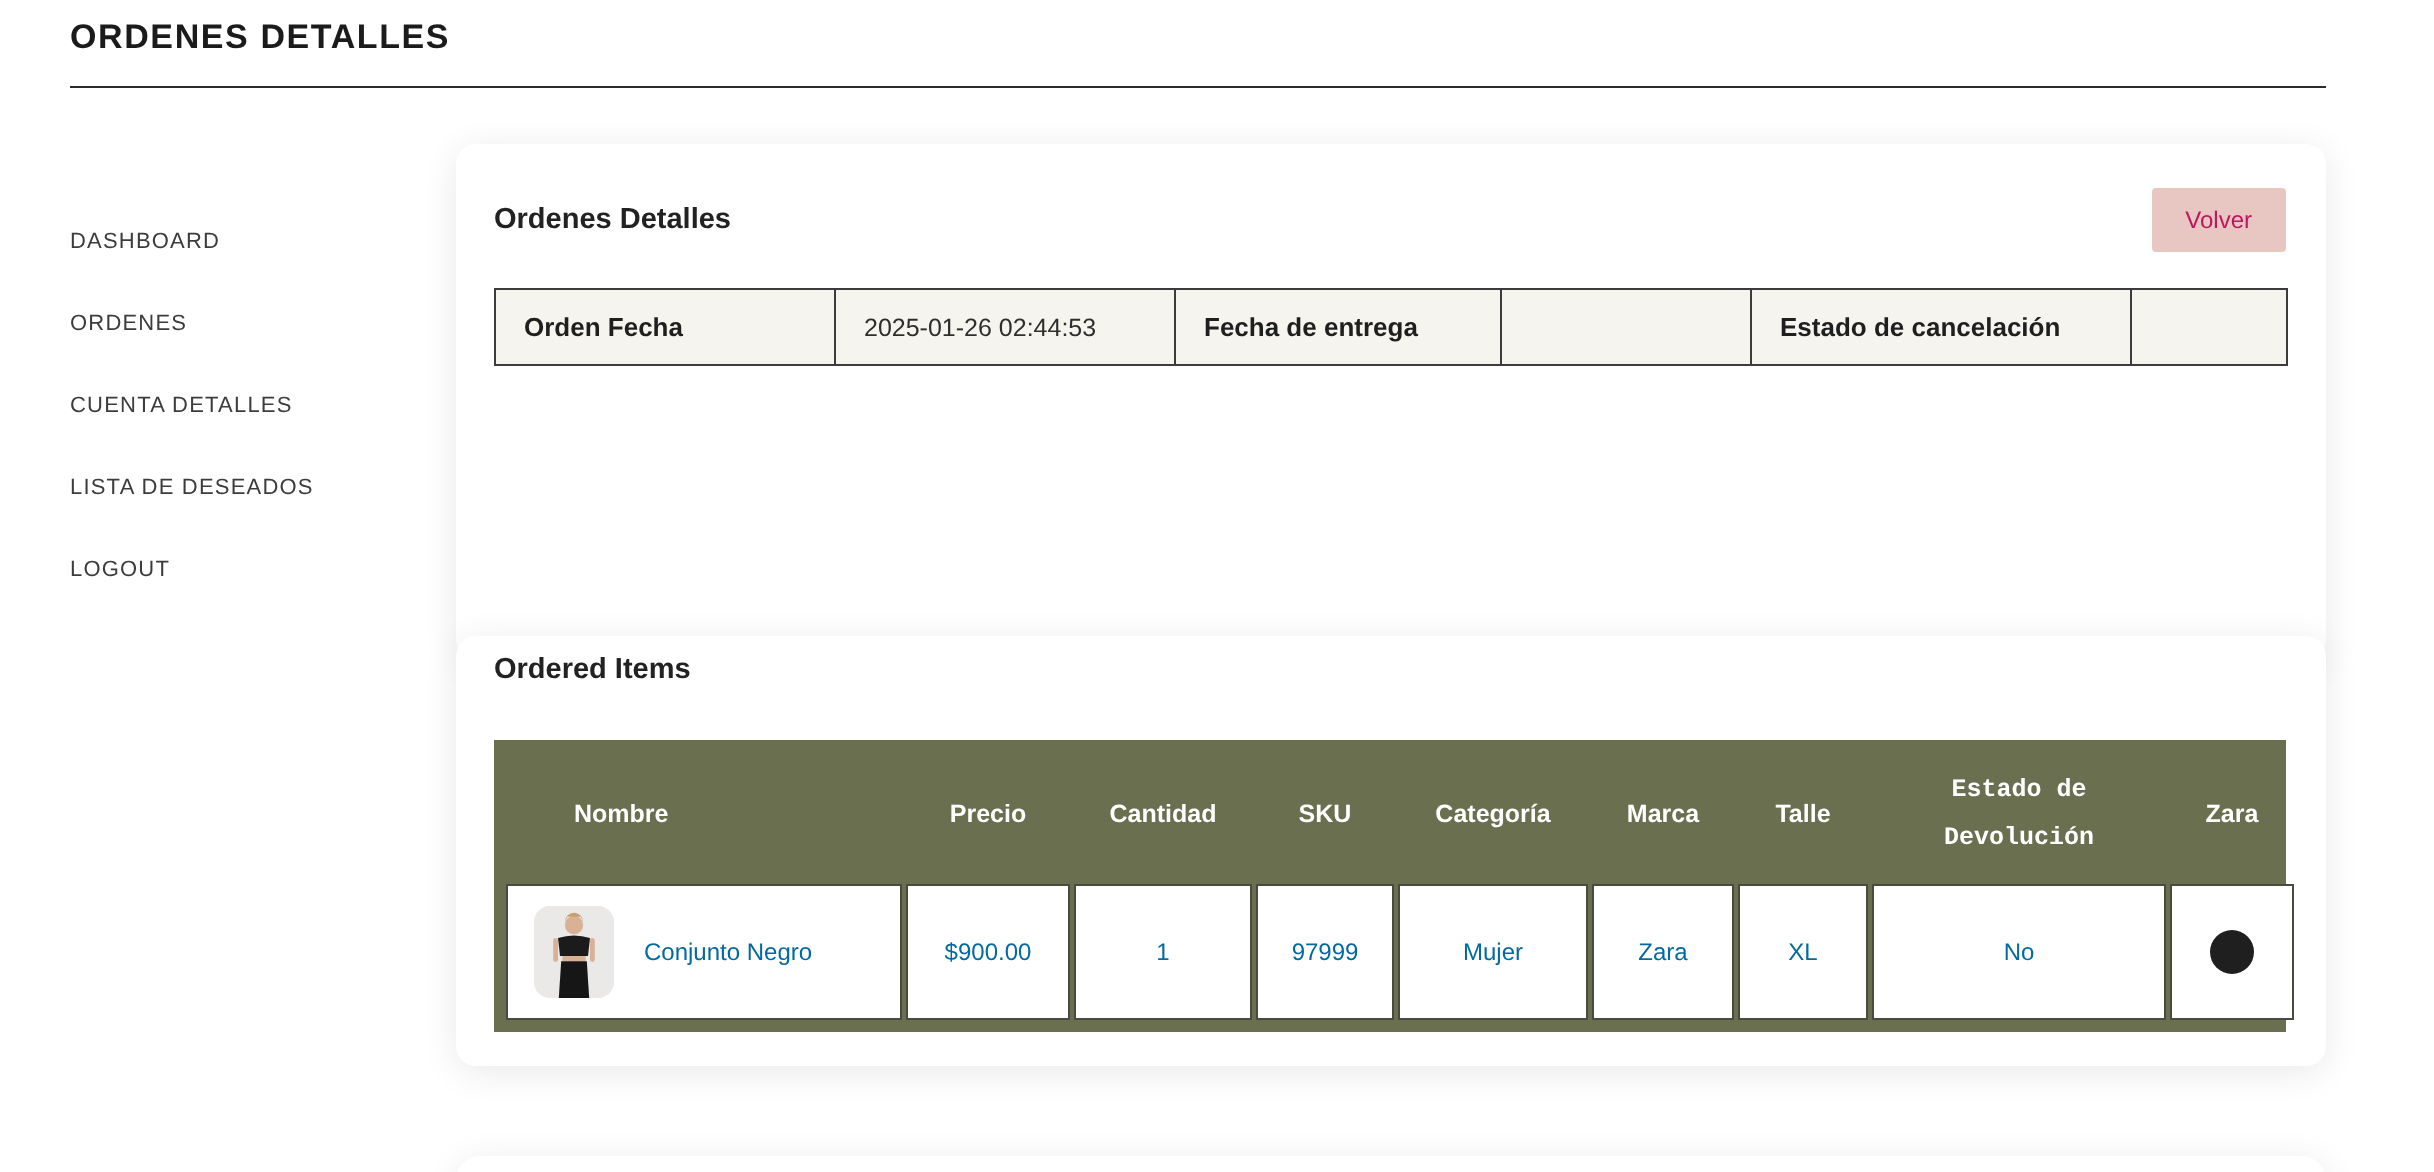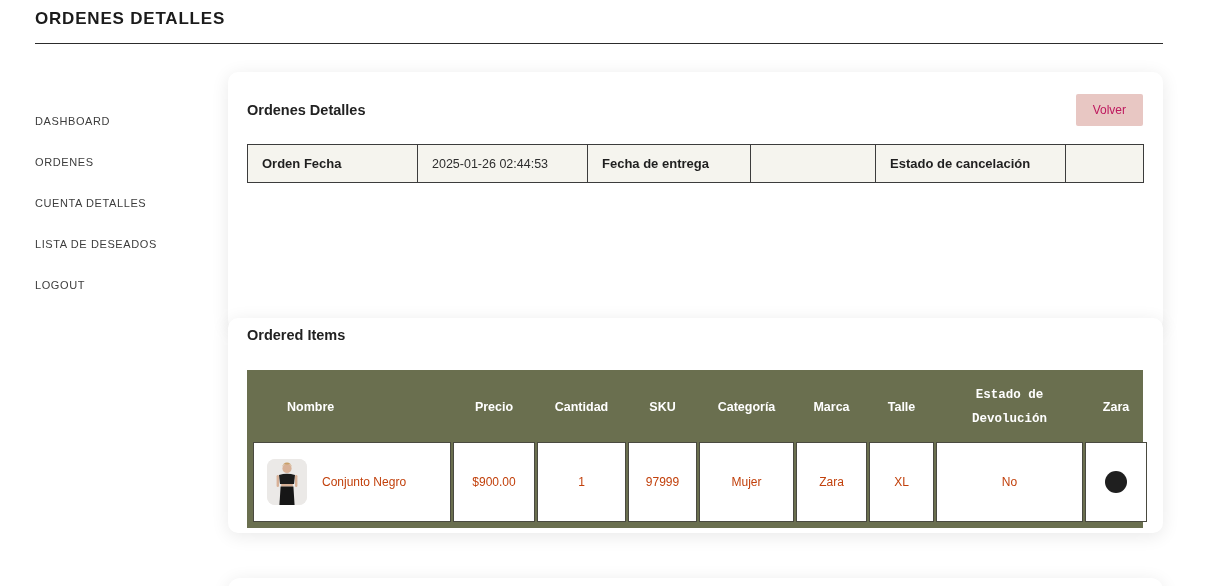--- a/index.html
+++ b/index.html
@@ -74,21 +74,21 @@
     width:100%; border-collapse:separate; border-spacing:2px; table-layout:fixed;
   }
   .items-table th {
     color:#ffffff; font-size:12.5px; font-weight:bold;
     padding:8px 4px; line-height:1.9; text-align:center;
   }
   .items-table th.th-name { text-align:left; padding-left:34px; }
   .items-table th .th-inner { display:inline-block; max-width:100px;font-family:Liberation Mono, monospace; }
   .items-table td {
     background:#ffffff; border:1px solid #4a4a40;
-    text-align:center; font-size:12px; height:80px; color:#c2410c;
+    text-align:center; font-size:12px; height:68px; color:#0369a1;
   }
   .qty { color:#6b7050; }
   .name-inner {
     display:flex; align-items:center; gap:15px; padding-left:13px; text-align:left;
   }
   .thumb {
     width:40px; height:46px; border-radius:8px; overflow:hidden;
     background:#ebe9e7; flex:0 0 auto; cursor:pointer;
   }
   .swatch {

